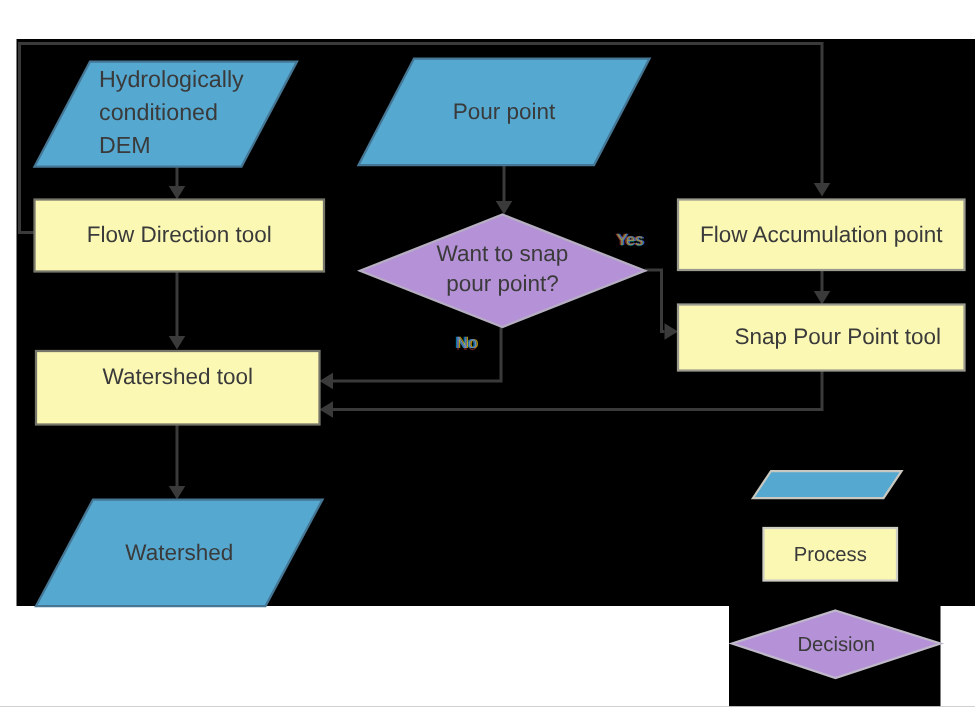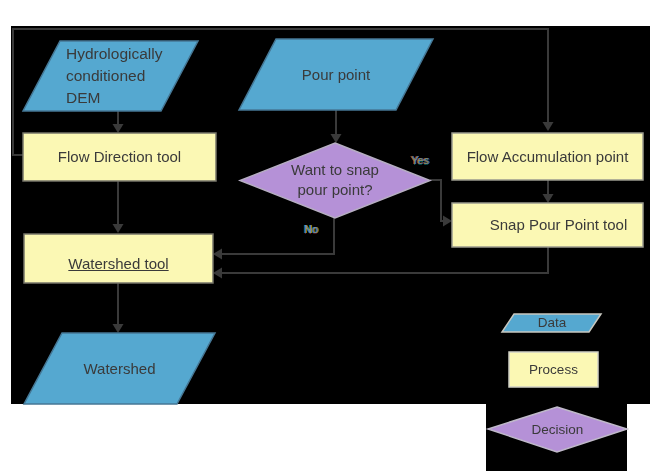--- a/index.html
+++ b/index.html
@@ -75,27 +75,26 @@
 DEM</div>
 
   <div class="lbl" style="left:23px;top:133px;width:193px;height:48px;">Flow Direction tool</div>
 
   <div class="lbl" style="left:452px;top:133px;width:191px;height:47px;">Flow Accumulation point</div>
 
   <div class="lbl" style="left:452px;top:203px;width:191px;height:44px;padding-left:11px;">Snap Pour Point tool</div>
 
   <div class="lbl" style="left:280px;top:150px;width:110px;height:60px;">Want to snap pour point?</div>
 
-  <div class="lbl" style="left:24px;top:234px;width:189px;height:59px;text-decoration:underline;">Watershed tool</div>
+  <div class="lbl" style="left:24px;top:222px;width:189px;height:59px;">Watershed tool</div>
 
   <div class="lbl" style="left:24px;top:333px;width:191px;height:71px;">Watershed</div>
 
   <span class="edge-label" style="left:411px;top:155px;">Yes</span>
 
   <span class="edge-label no" style="left:304px;top:224px;">No</span>
 
-  <div class="lbl small" style="left:502px;top:313px;width:100px;height:19px;">Data</div>
 
   <div class="lbl small" style="left:509px;top:352px;width:89px;height:35px;">Process</div>
 
   <div class="lbl small" style="left:488px;top:407px;width:139px;height:45px;">Decision</div>
 
 </div>
 
 </body></html>

